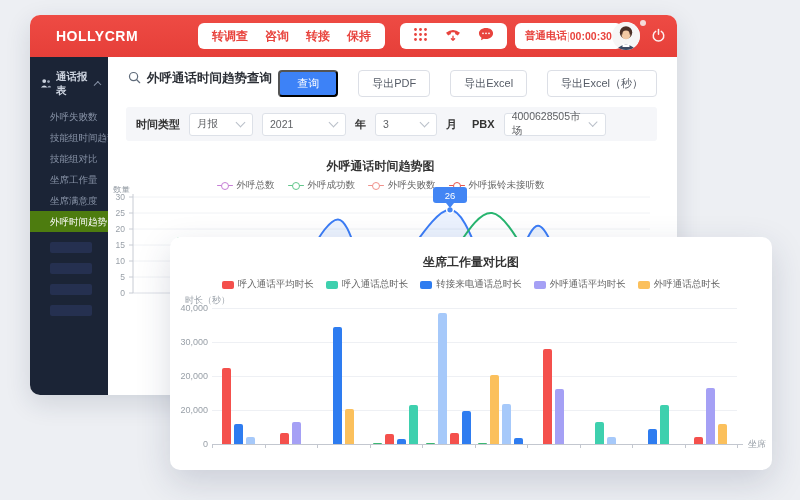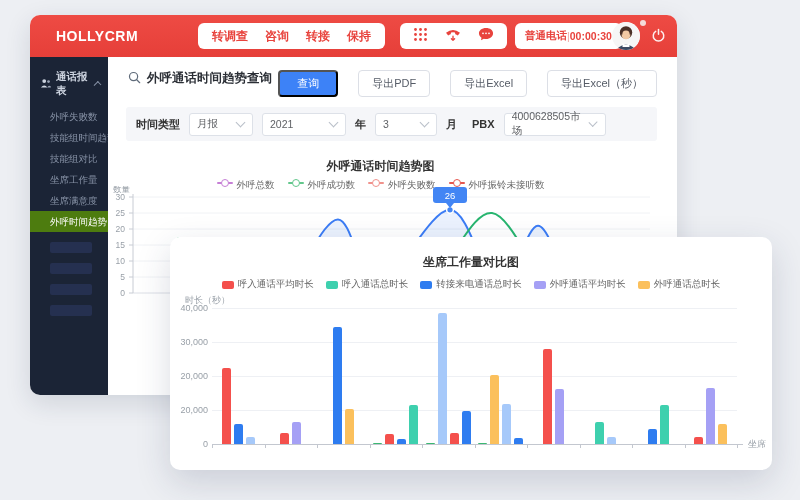--- a/index.html
+++ b/index.html
@@ -40,21 +40,21 @@
   .filter-bar{position:absolute;left:18px;right:20px;top:50px;height:34px;background:#f5f6f9;border-radius:3px;
               display:flex;align-items:center;padding:0 10px;gap:9px;box-sizing:border-box;}
   .f-label{font-size:11px;color:#333;font-weight:bold;white-space:nowrap;}
   .select{background:#fff;border:1px solid #dde1e8;border-radius:3px;height:23px;display:flex;align-items:center;
           padding:0 7px;font-size:10.5px;color:#606266;cursor:pointer;justify-content:space-between;box-sizing:border-box;}
   .chev{width:6px;height:6px;border-right:1.3px solid #b9bfc9;border-bottom:1.3px solid #b9bfc9;
         transform:rotate(45deg);margin:-3px 1px 0 8px;}
   .lc-title{position:absolute;top:101px;left:0;right:24px;text-align:center;font-size:12px;font-weight:bold;color:#333;}
   .lc-legend{position:absolute;top:122px;left:0;right:24px;display:flex;justify-content:center;gap:13px;
              font-size:9.5px;color:#666;align-items:center;}
-  .llg{display:flex;gap:4px;cursor:pointer;}
+  .llg{display:flex;align-items:center;gap:4px;cursor:pointer;}
   .llg-mark{position:relative;width:16px;height:8px;}
   .llg-line{position:absolute;left:0;right:0;top:3.2px;height:1.6px;border-radius:1px;}
   .llg-ring{position:absolute;left:4px;top:0;width:6px;height:6px;border-radius:50%;background:#fff;border:1.6px solid;}
   .lc-svg{position:absolute;left:0;top:129px;}
   
   .card{position:absolute;left:170px;top:237px;width:602px;height:233px;background:#fff;border-radius:10px;
         box-shadow:0 12px 34px rgba(35,50,85,.17);z-index:5;}
   .bc-title{position:absolute;top:17px;left:0;right:0;text-align:center;font-size:12px;font-weight:bold;color:#333;}
   .bc-legend{position:absolute;top:41px;left:0;right:0;display:flex;justify-content:center;gap:12px;
              font-size:9.5px;color:#666;align-items:center;}

